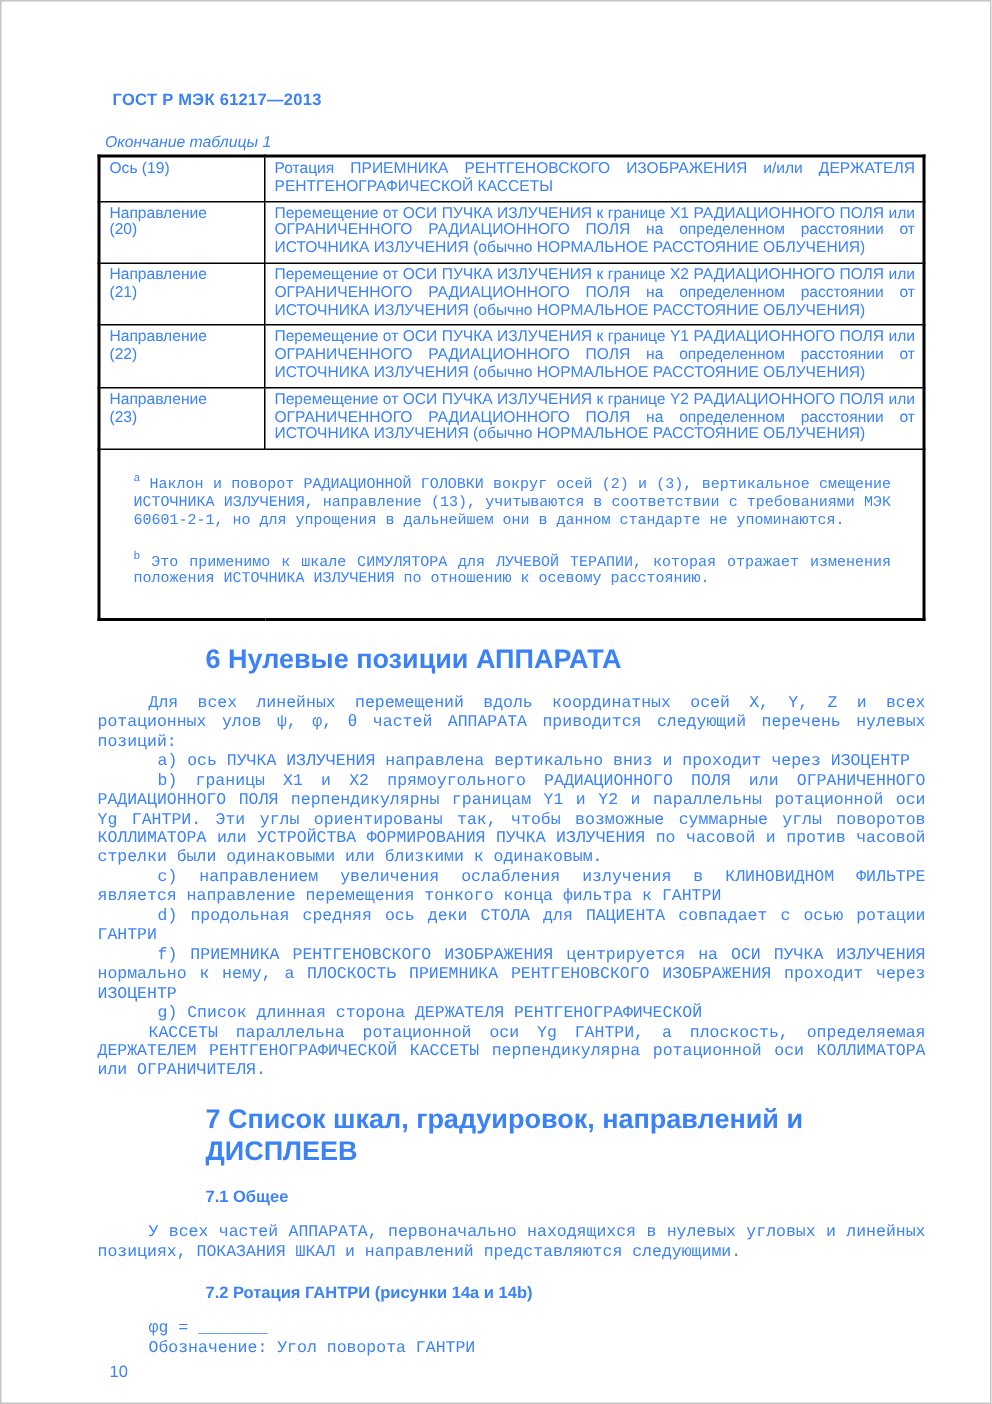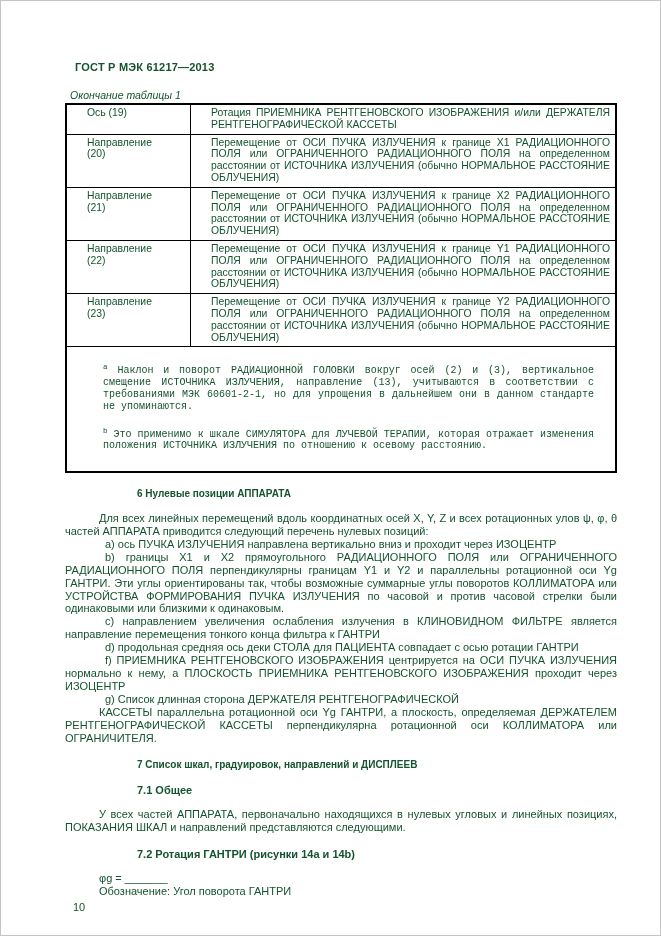--- a/index.html
+++ b/index.html
@@ -3,37 +3,37 @@
 <meta charset="utf-8">
 <style>
   html,body{margin:0;padding:0;background:#e8e8e8;}
   .page{
     position:relative;
     width:661px;height:936px;
     background:#ffffff;
     border:1px solid #c4c4c4;
     box-sizing:border-box;
     font-family:"Liberation Sans", sans-serif;
-    color:#14532d;
+    color:#3b82f6;
     overflow:hidden;
   }
   .content{position:absolute;left:64px;top:60px;width:552px;}
   .doc-header{font-weight:bold;font-size:11px;letter-spacing:.2px;margin-left:10px;}
   .table-caption{font-style:italic;font-size:10.5px;margin:16px 0 2px 5px;}
   table.t1{width:100%;border-collapse:collapse;border:2px solid #000;
     font-size:10.4px;line-height:11.8px;table-layout:fixed;}
-  table.t1 td{border:1px solid #000;vertical-align:top;padding:2px 5px 3px 20px;}
+  table.t1 td{border:1px solid #000;vertical-align:top;padding:2px 5px 3px 6px;}
   td.c1{width:98px;white-space:pre-line;}
   td.c2{text-align:justify;}
   td.fn{font-size:10px;line-height:11.8px;padding:2px 6px 4px 6px;}
   td.fn p{margin:16px;text-align:justify;font-family:Liberation Mono, monospace;}
   sup.fnm{font-size:7.5px;line-height:0;vertical-align:super;}
-  h2.sec{font-size:10px;font-weight:bold;margin:15px 0 13px 72px;}
+  h2.sec{font-size:18px;font-weight:bold;margin:15px 0 13px 72px;}
   h3.sub{font-size:11px;font-weight:bold;margin:14px 0 12px 72px;}
-  p.body{font-size:11px;line-height:12.9px;margin:0;text-align:justify;text-indent:34px;}
+  p.body{font-size:11px;line-height:12.9px;margin:0;text-align:justify;text-indent:34px;font-family:Liberation Mono, monospace;}
   p.item{text-indent:40px;}
   p.noind{text-indent:34px;}
   p.plain{text-align:left;}
   .page-num{font-size:11px;margin:3px 0 0 8px;}
 </style>
 </head>
 <body>
 
 <div class="page">
   <div class="content">

